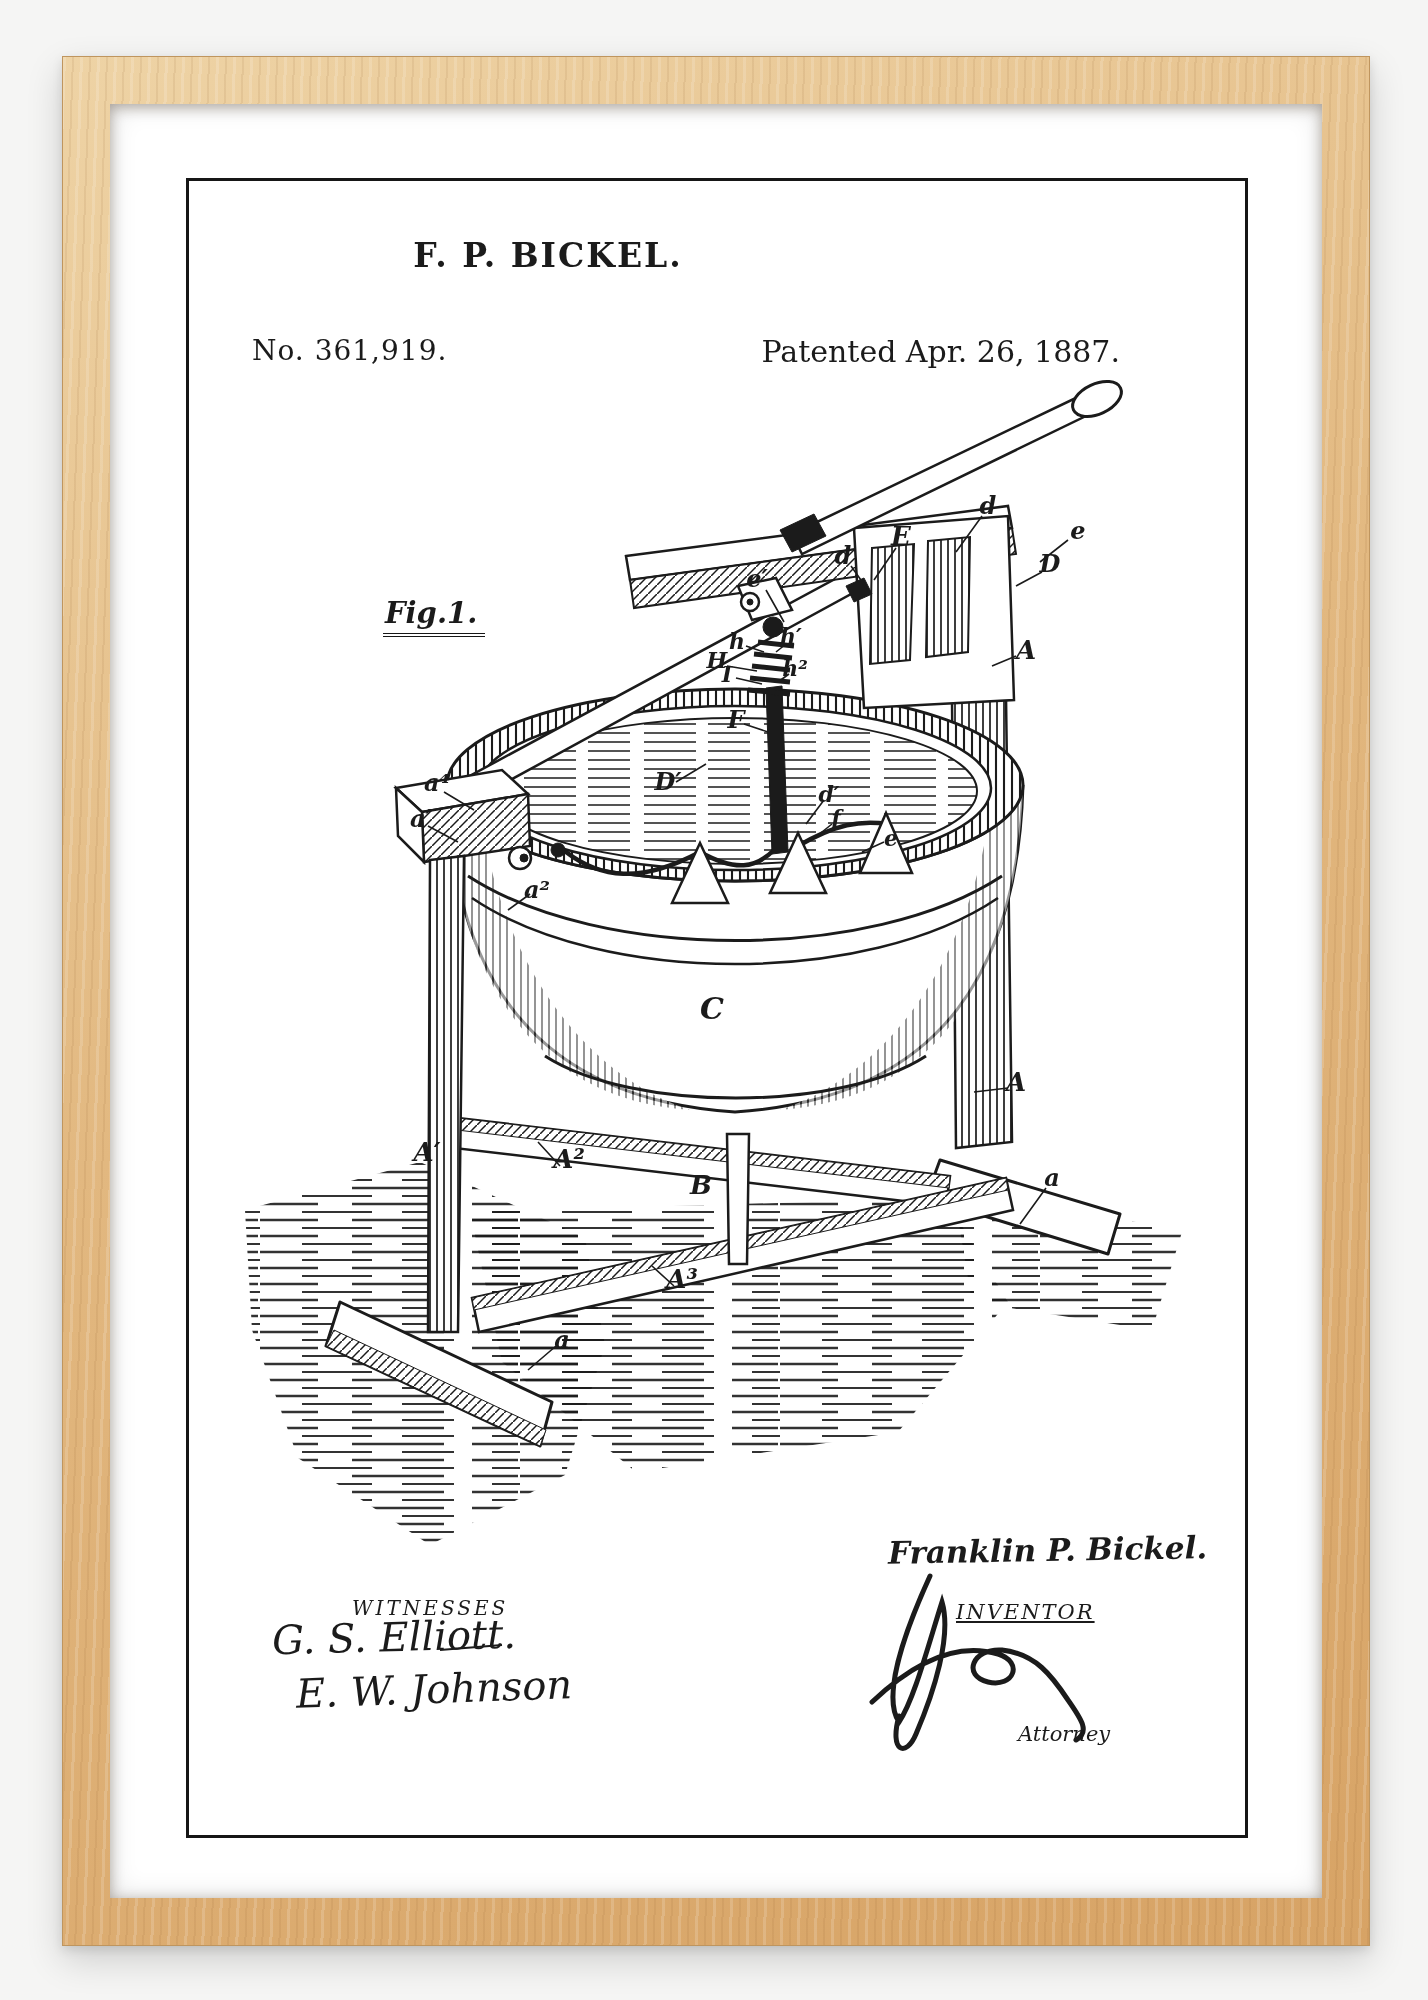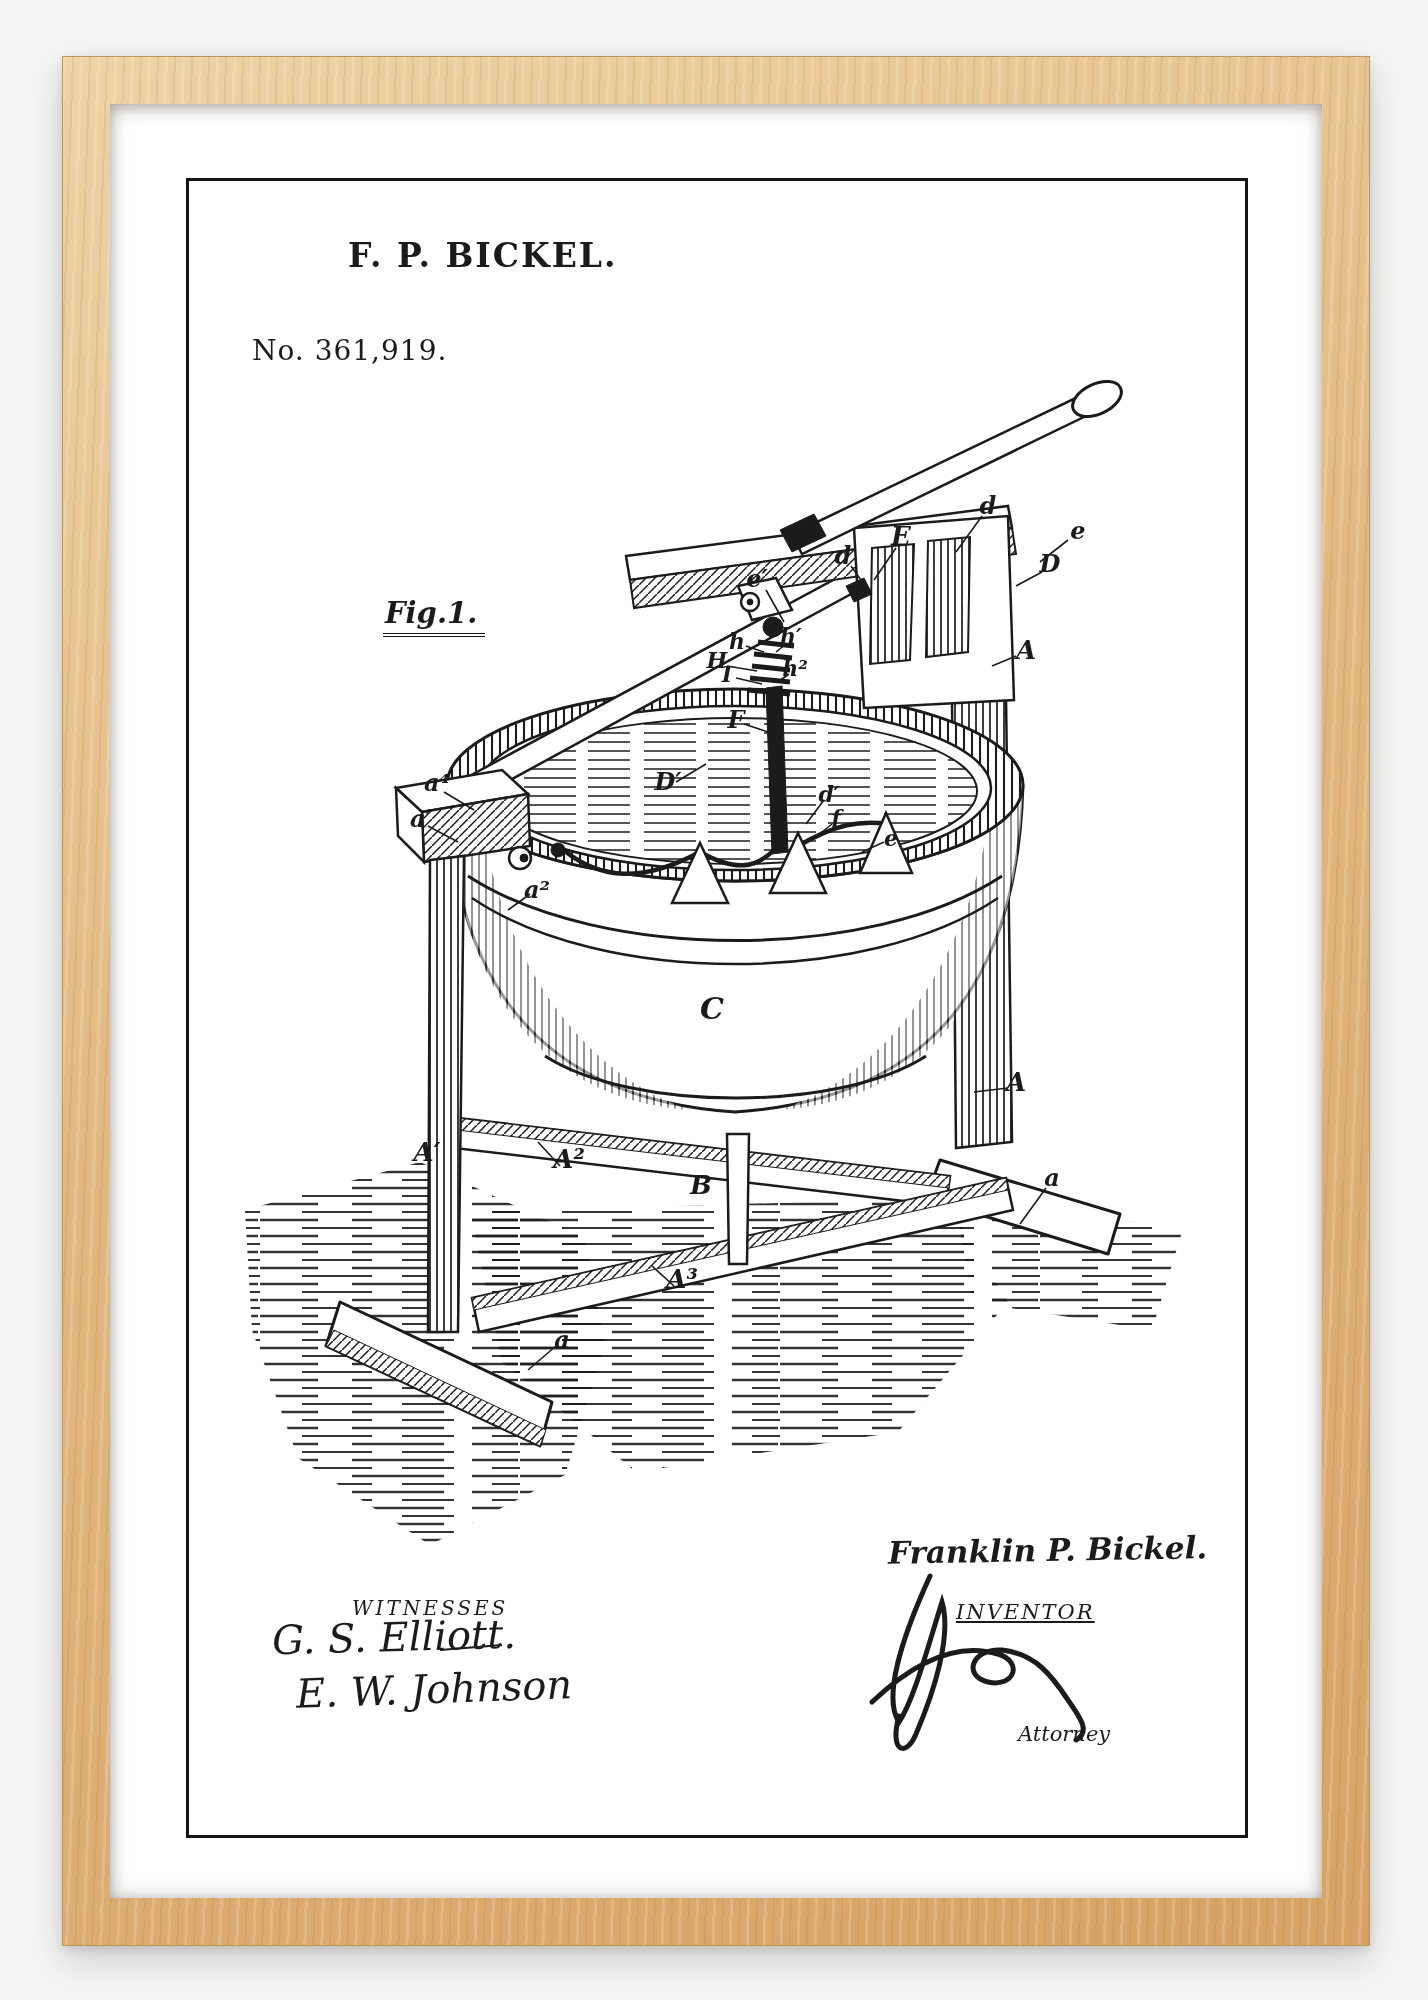--- a/index.html
+++ b/index.html
@@ -8,21 +8,21 @@
   .frame{position:absolute;left:62px;top:56px;width:1306px;height:1888px;
     background:linear-gradient(155deg,#eed3a5 0%,#e2b880 45%,#d7a365 100%);
     border:1px solid #bf955e;
     box-shadow:0 14px 34px rgba(0,0,0,.16),0 4px 10px rgba(0,0,0,.10);}
   .frame::before{content:"";position:absolute;inset:0;
     background:repeating-linear-gradient(92deg,rgba(255,255,255,.16) 0 3px,rgba(0,0,0,0) 3px 9px,rgba(140,90,40,.10) 9px 11px,rgba(0,0,0,0) 11px 17px);}
   .mat{position:absolute;left:47px;top:47px;right:47px;bottom:47px;background:#ffffff;
     box-shadow:inset 0 3px 14px rgba(50,30,5,.35), inset 0 0 28px rgba(0,0,0,.13);}
   .printed-border{position:absolute;left:186px;top:178px;width:1056px;height:1654px;border:3px solid #161616;}
   .abs{position:absolute;color:#1b1b1b;white-space:nowrap;}
-  .t-inventor{left:348px;top:236px;width:400px;font-size:33px;letter-spacing:2px;font-weight:bold;}
+  .t-inventor{left:348px;top:236px;width:400px;text-align:center;font-size:33px;letter-spacing:2px;font-weight:bold;}
   .t-title{left:348px;top:291px;width:400px;text-align:center;font-size:25px;letter-spacing:2px;font-weight:bold;}
   .t-no{left:252px;top:334px;font-size:28px;letter-spacing:1px;}
   .t-date{left:690px;top:334px;width:430px;text-align:right;font-size:30px;}
   .fig-label{left:383px;top:596px;font-size:29px;font-style:italic;font-weight:bold;
     border-bottom:4px double #161616;padding:0 8px 3px 2px;}
   .drawing{position:absolute;left:0;top:0;}
   .labels-layer{position:absolute;inset:0;pointer-events:none;}
   .part-label{position:absolute;transform:translate(-50%,-50%);font-style:italic;font-weight:bold;color:#1b1b1b;font-family:"DejaVu Serif",serif;}
   .witnesses{left:352px;top:1596px;font-size:20px;font-style:italic;letter-spacing:3px;text-align:center;}
   .sig1{left:272px;top:1614px;font-size:40px;font-style:italic;transform:rotate(-1.5deg);}
@@ -135,20 +135,21 @@
     </g>
 
     <g>
       <path d="M930,1576 C898,1646 884,1700 899,1722 C914,1700 928,1646 942,1602 C952,1636 934,1692 916,1734 C906,1758 889,1752 899,1716 M872,1702 C916,1660 958,1642 998,1654 C1024,1662 1014,1688 988,1682 C962,1676 972,1648 1002,1650 C1036,1654 1052,1676 1068,1700 C1082,1720 1090,1732 1076,1740" fill="none" stroke="#1b1b1b" stroke-width="5" stroke-linecap="round"></path>
       <path d="M440,1650 L502,1645" stroke="#1b1b1b" stroke-width="2" fill="none"></path>
     </g>
   </svg>
 
   <div class="abs t-inventor">F. P. BICKEL.</div>
   <div class="abs t-no">No. 361,919.</div>
+  <div class="abs t-date">Patented Apr. 26, 1887.</div>
   <div class="abs fig-label">Fig.1.</div>
 
   <div class="labels-layer">
       <span class="part-label" style="left: 757px; top: 578px; font-size: 24px;">e′</span>
       <span class="part-label" style="left: 843px; top: 555px; font-size: 24px;">d</span>
       <span class="part-label" style="left: 901px; top: 536px; font-size: 26px;">E</span>
       <span class="part-label" style="left: 988px; top: 505px; font-size: 24px;">d</span>
       <span class="part-label" style="left: 1078px; top: 530px; font-size: 24px;">e</span>
       <span class="part-label" style="left: 1050px; top: 563px; font-size: 24px;">D</span>
       <span class="part-label" style="left: 1026px; top: 650px; font-size: 26px;">A</span>

